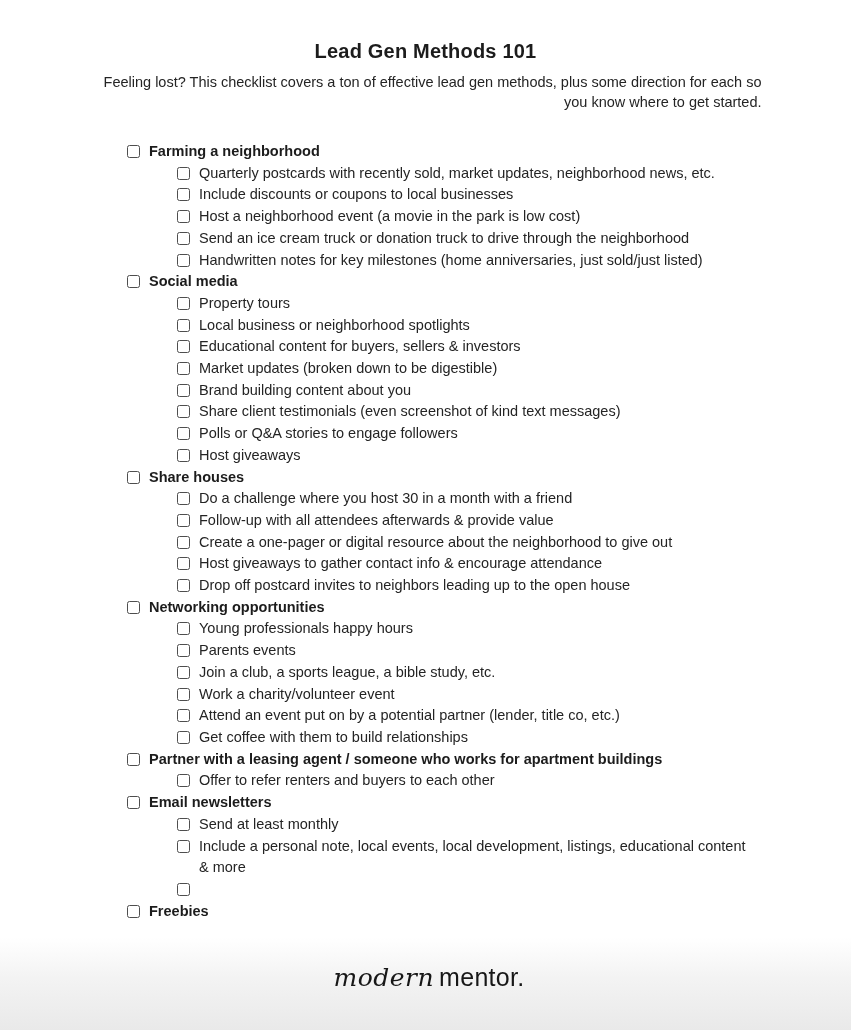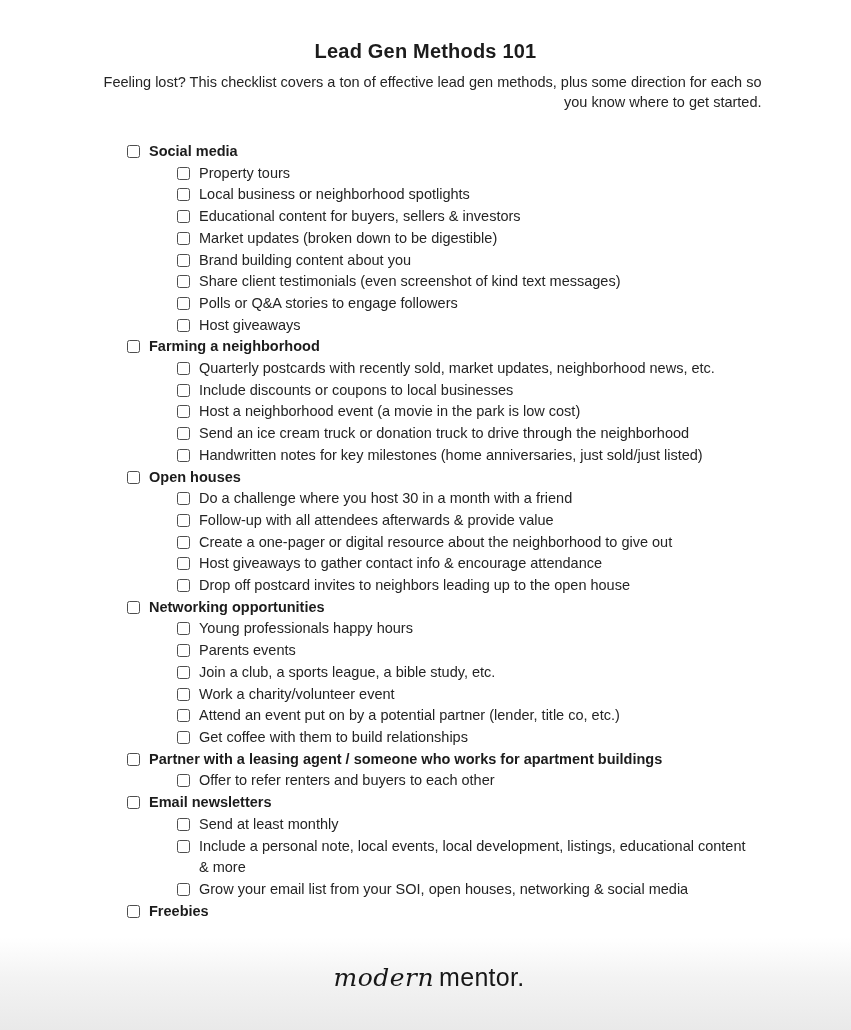--- a/index.html
+++ b/index.html
@@ -100,20 +100,46 @@
 <body>
 
 <h1 class="page-title">Lead Gen Methods 101</h1>
 
 <p class="page-subtitle">Feeling lost? This checklist covers a ton of effective lead gen methods, plus some direction for each so you know where to get started.</p>
 
 <div class="checklist">
     <div class="checklist-section">
       <div class="row section-row">
         <span class="checkbox"></span>
+        <span class="row-label">Farming a neighborhood</span>
+      </div>
+      <div class="row sub-row">
+        <span class="checkbox"></span>
+        <span class="row-label">Quarterly postcards with recently sold, market updates, neighborhood news, etc.</span>
+      </div>
+      <div class="row sub-row">
+        <span class="checkbox"></span>
+        <span class="row-label">Include discounts or coupons to local businesses</span>
+      </div>
+      <div class="row sub-row">
+        <span class="checkbox"></span>
+        <span class="row-label">Host a neighborhood event (a movie in the park is low cost)</span>
+      </div>
+      <div class="row sub-row">
+        <span class="checkbox"></span>
+        <span class="row-label">Send an ice cream truck or donation truck to drive through the neighborhood</span>
+      </div>
+      <div class="row sub-row">
+        <span class="checkbox"></span>
+        <span class="row-label">Handwritten notes for key milestones (home anniversaries, just sold/just listed)</span>
+      </div>
+    </div>
+    <div class="checklist-section">
+      <div class="row section-row">
+        <span class="checkbox"></span>
         <span class="row-label">Social media</span>
       </div>
       <div class="row sub-row">
         <span class="checkbox"></span>
         <span class="row-label">Property tours</span>
       </div>
       <div class="row sub-row">
         <span class="checkbox"></span>
         <span class="row-label">Local business or neighborhood spotlights</span>
       </div>
@@ -138,47 +164,21 @@
         <span class="row-label">Polls or Q&amp;A stories to engage followers</span>
       </div>
       <div class="row sub-row">
         <span class="checkbox"></span>
         <span class="row-label">Host giveaways</span>
       </div>
     </div>
     <div class="checklist-section">
       <div class="row section-row">
         <span class="checkbox"></span>
-        <span class="row-label">Farming a neighborhood</span>
-      </div>
-      <div class="row sub-row">
-        <span class="checkbox"></span>
-        <span class="row-label">Quarterly postcards with recently sold, market updates, neighborhood news, etc.</span>
-      </div>
-      <div class="row sub-row">
-        <span class="checkbox"></span>
-        <span class="row-label">Include discounts or coupons to local businesses</span>
-      </div>
-      <div class="row sub-row">
-        <span class="checkbox"></span>
-        <span class="row-label">Host a neighborhood event (a movie in the park is low cost)</span>
-      </div>
-      <div class="row sub-row">
-        <span class="checkbox"></span>
-        <span class="row-label">Send an ice cream truck or donation truck to drive through the neighborhood</span>
-      </div>
-      <div class="row sub-row">
-        <span class="checkbox"></span>
-        <span class="row-label">Handwritten notes for key milestones (home anniversaries, just sold/just listed)</span>
-      </div>
-    </div>
-    <div class="checklist-section">
-      <div class="row section-row">
-        <span class="checkbox"></span>
-        <span class="row-label">Open houses</span>
+        <span class="row-label">Share houses</span>
       </div>
       <div class="row sub-row">
         <span class="checkbox"></span>
         <span class="row-label">Do a challenge where you host 30 in a month with a friend</span>
       </div>
       <div class="row sub-row">
         <span class="checkbox"></span>
         <span class="row-label">Follow-up with all attendees afterwards &amp; provide value</span>
       </div>
       <div class="row sub-row">
@@ -242,21 +242,20 @@
       <div class="row sub-row">
         <span class="checkbox"></span>
         <span class="row-label">Send at least monthly</span>
       </div>
       <div class="row sub-row">
         <span class="checkbox"></span>
         <span class="row-label">Include a personal note, local events, local development, listings, educational content &amp; more</span>
       </div>
       <div class="row sub-row">
         <span class="checkbox"></span>
-        <span class="row-label">Grow your email list from your SOI, open houses, networking &amp; social media</span>
       </div>
     </div>
     <div class="checklist-section">
       <div class="row section-row">
         <span class="checkbox"></span>
         <span class="row-label">Freebies</span>
       </div>
     </div>
   </div>
 

